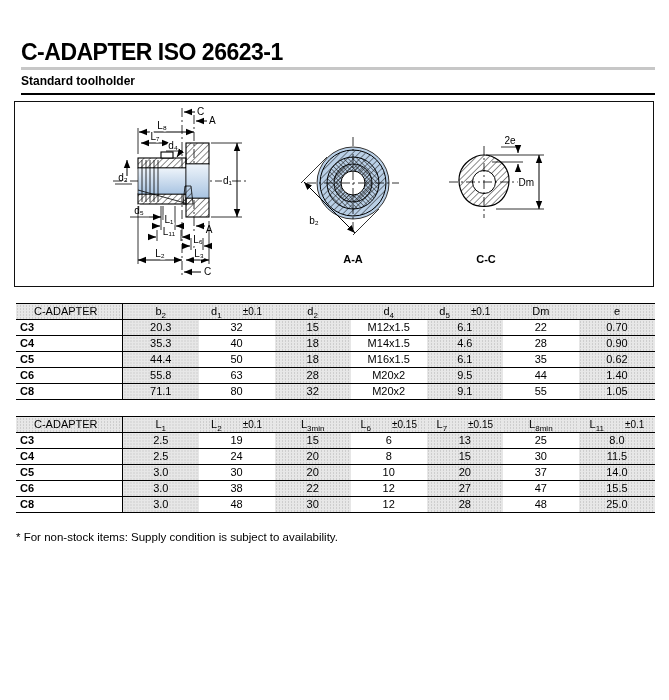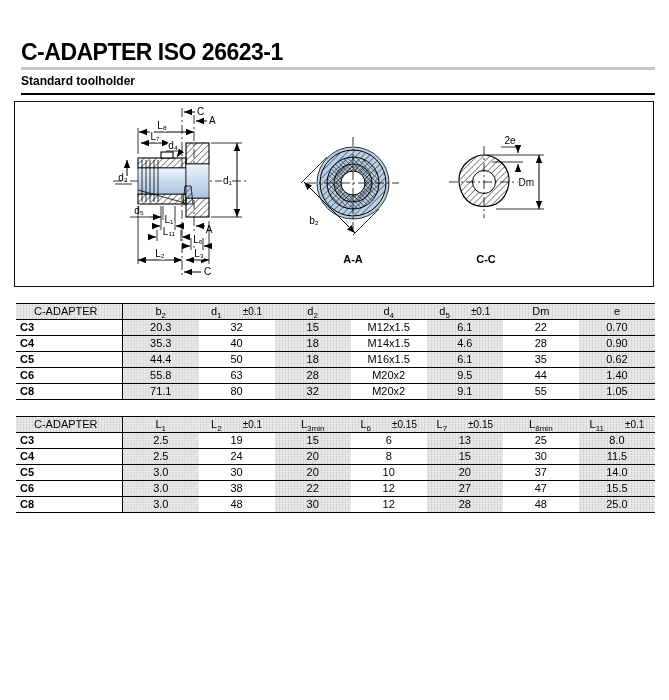--- a/index.html
+++ b/index.html
@@ -327,13 +327,14 @@
         <td class="shade">30</td>
         <td>12</td>
         <td class="shade">28</td>
         <td>48</td>
         <td class="shade">25.0</td>
       </tr>
     </tbody>
   </table>
 
 <div class="footnote">
+  <div><span>*</span> <span>For non-stock items: Supply condition is subject to availability.</span></div>
 </div>
 
 </body></html>

